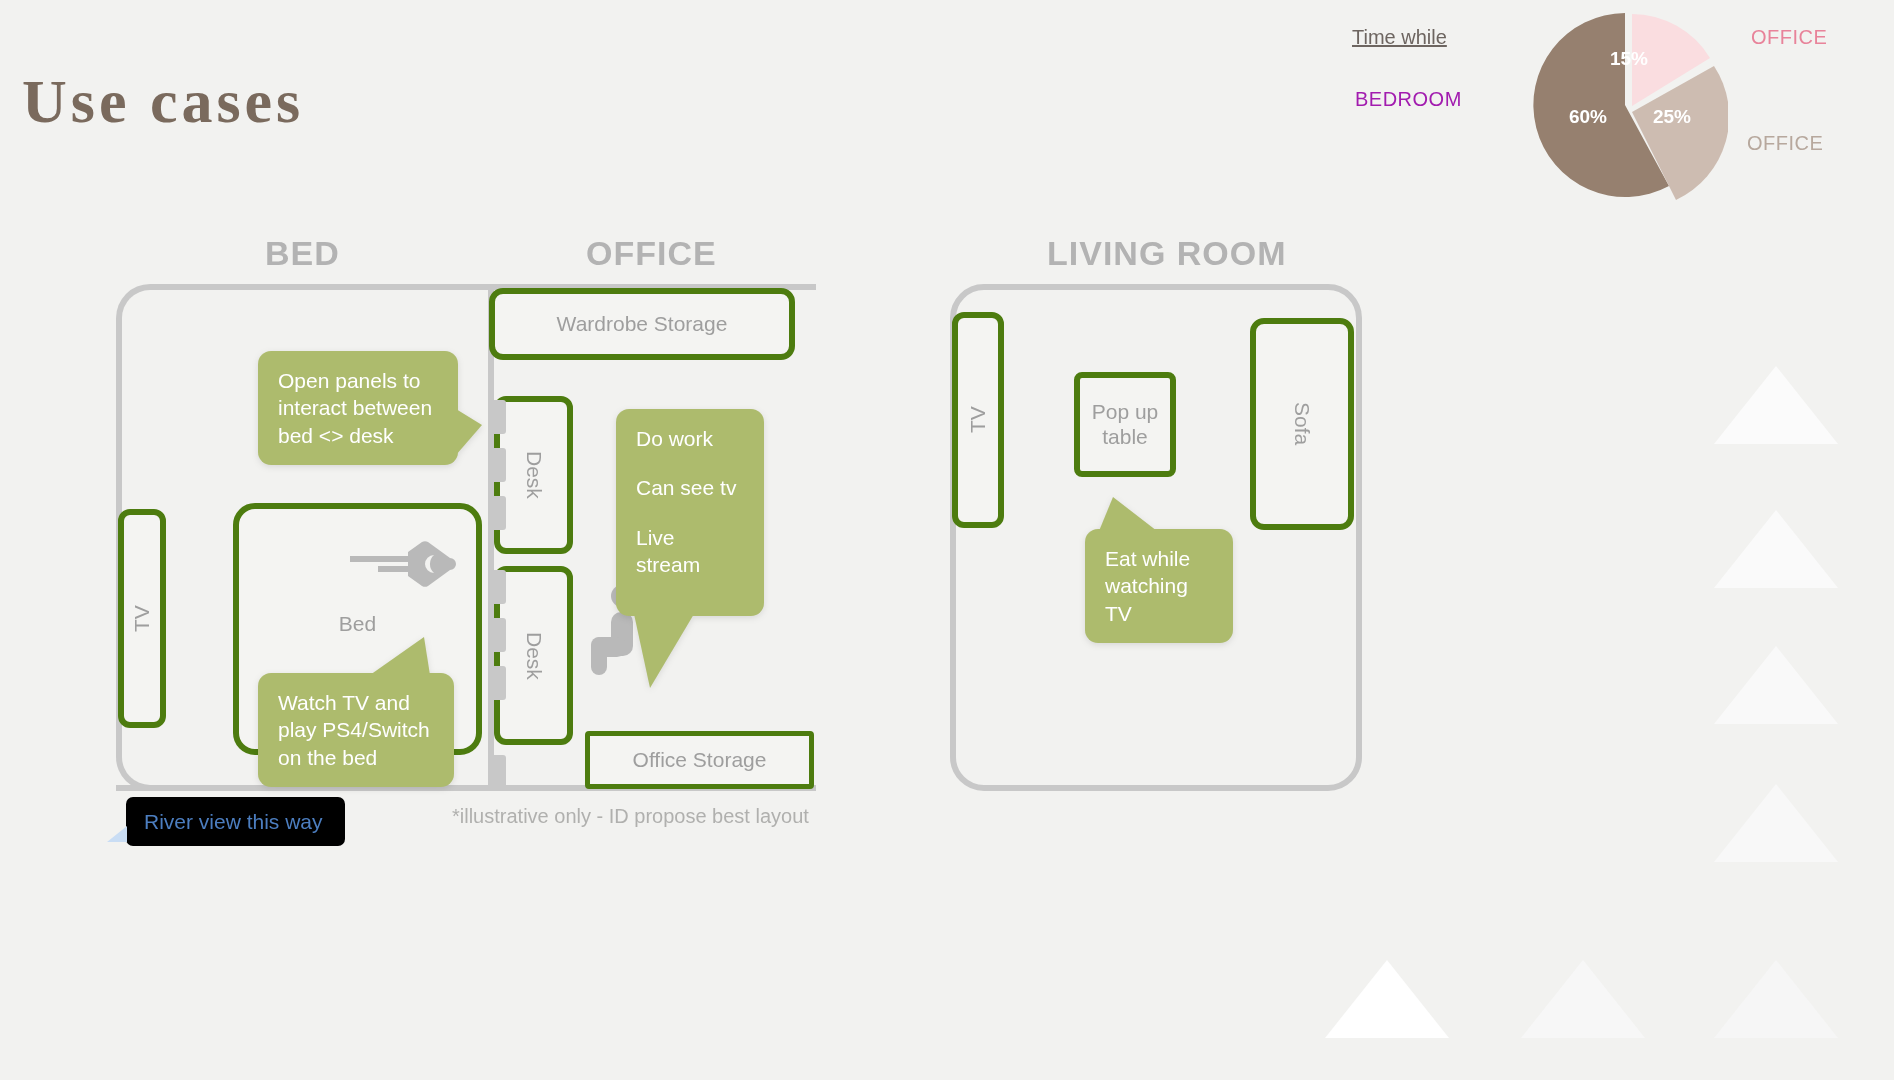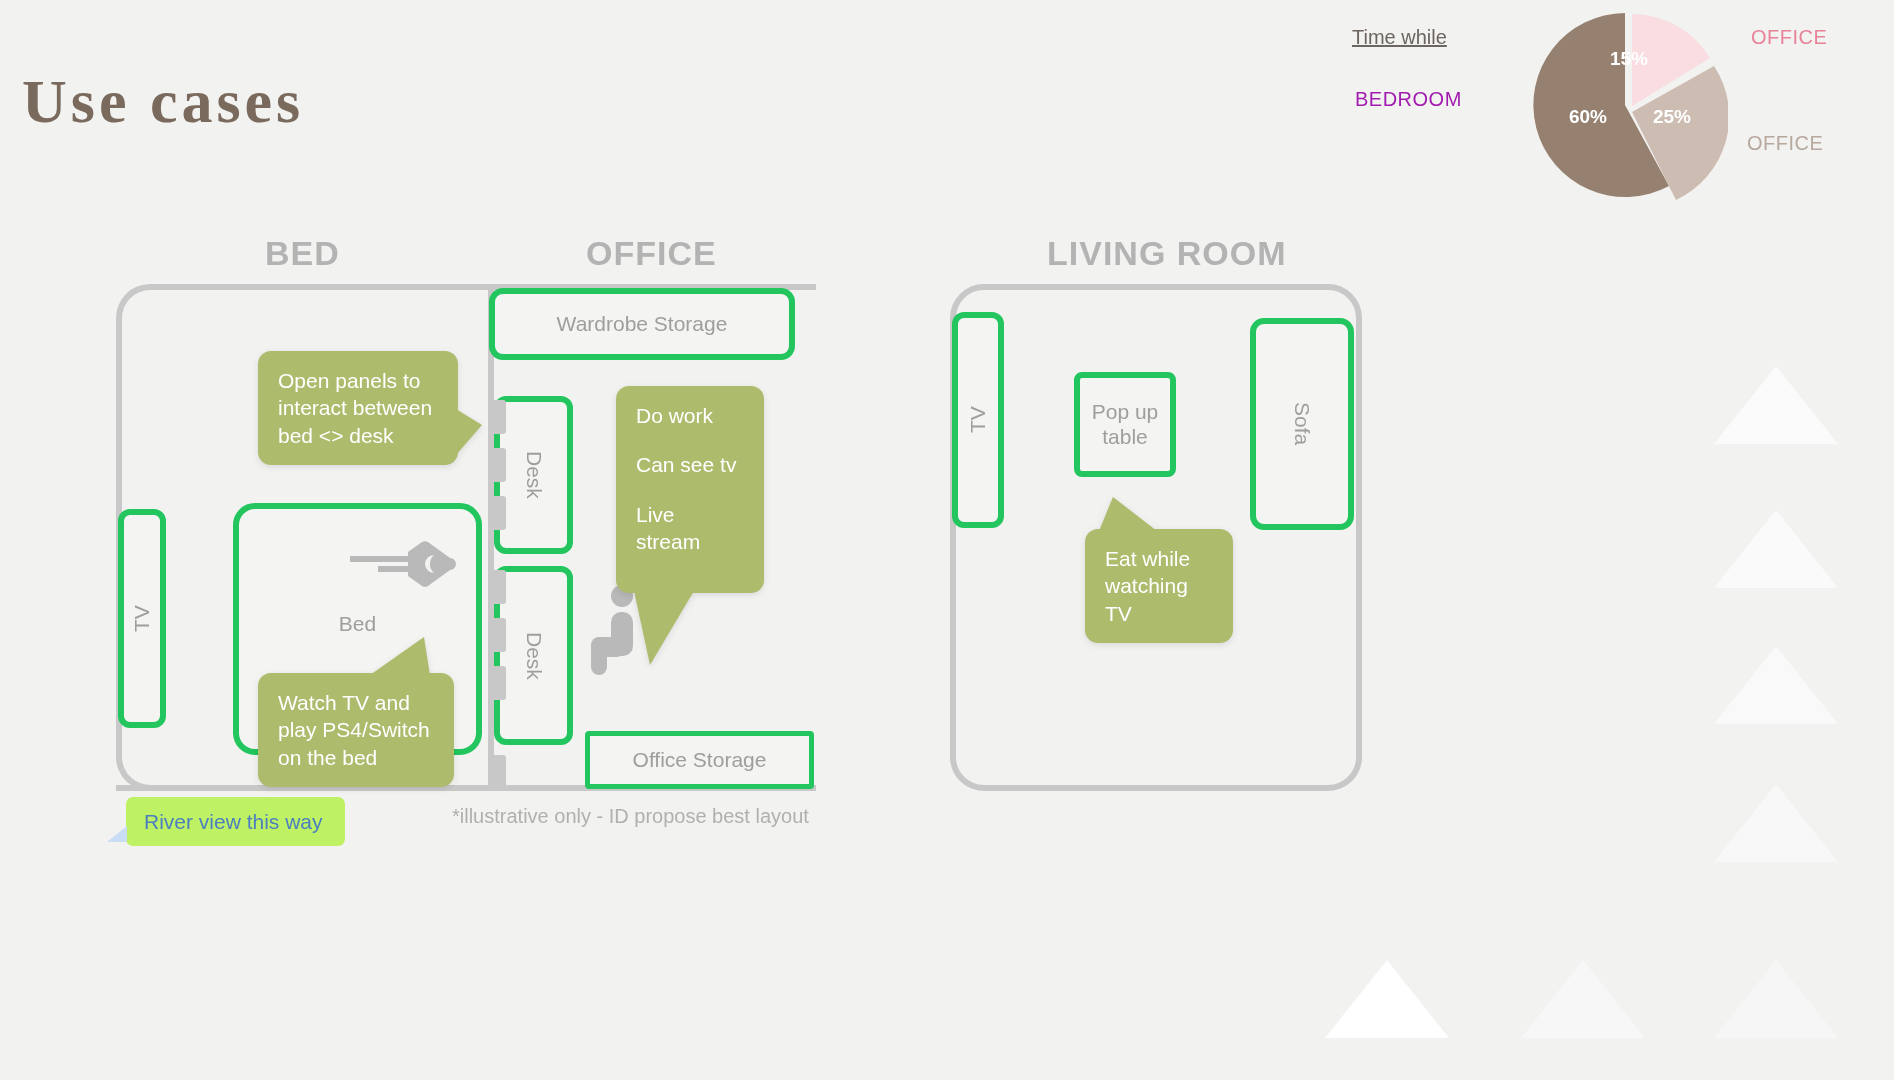--- a/index.html
+++ b/index.html
@@ -59,21 +59,21 @@
     border-radius:34px 0 0 34px;
     border-right:none;
   }
   #living-shell{
     left:950px;top:284px;width:412px;height:507px;
     border-radius:34px;
   }
 
   
   .furn{
-    border:6px solid #22c55e;
+    border:6px solid #4d7c0f;
     background:#f4f4f2;
     box-sizing:border-box;
     border-radius:12px;
     color:#9e9e9e;
     font-size:21px;
     line-height:1.18;
     display:flex;align-items:center;justify-content:center;
     text-align:center;
   }
   .furn.sq{border-radius:14px;}
@@ -116,21 +116,21 @@
   .bubble .tail{position:absolute;width:0;height:0;}
 
   #bubble-open-panels{left:258px;top:351px;width:200px;}
   #bubble-open-panels .tail{
     right:-24px;top:58px;
     border-top:16px solid transparent;
     border-bottom:30px solid transparent;
     border-left:26px solid #adbb6d;
   }
 
-  #bubble-do-work{left:616px;top:386px;width:148px;}
+  #bubble-do-work{left:616px;top:409px;width:148px;}
   #bubble-do-work .tail{
     left:18px;bottom:-72px;
     border-left:16px solid transparent;
     border-right:44px solid transparent;
     border-top:74px solid #adbb6d;
   }
   #bubble-do-work .line{margin:0 0 22px 0;}
   #bubble-do-work .line:last-child{margin-bottom:0;}
 
   #bubble-watch-tv{left:258px;top:673px;width:196px;}
@@ -144,21 +144,21 @@
   #bubble-eat{left:1085px;top:529px;width:148px;}
   #bubble-eat .tail{
     left:14px;top:-32px;
     border-left:14px solid transparent;
     border-right:44px solid transparent;
     border-bottom:34px solid #adbb6d;
   }
 
   #bubble-river{
     left:126px;top:797px;width:219px;
-    background:#bef264;color:#4c7ec0;
+    background:#000000;color:#4c7ec0;
     font-size:21px;padding:11px 18px;border-radius:7px;
     filter:none;
   }
   #bubble-river .tail{
     left:-19px;bottom:4px;
     border-top:16px solid transparent;
     border-bottom:0 solid transparent;
     border-right:20px solid #c9ddf4;
   }
 

